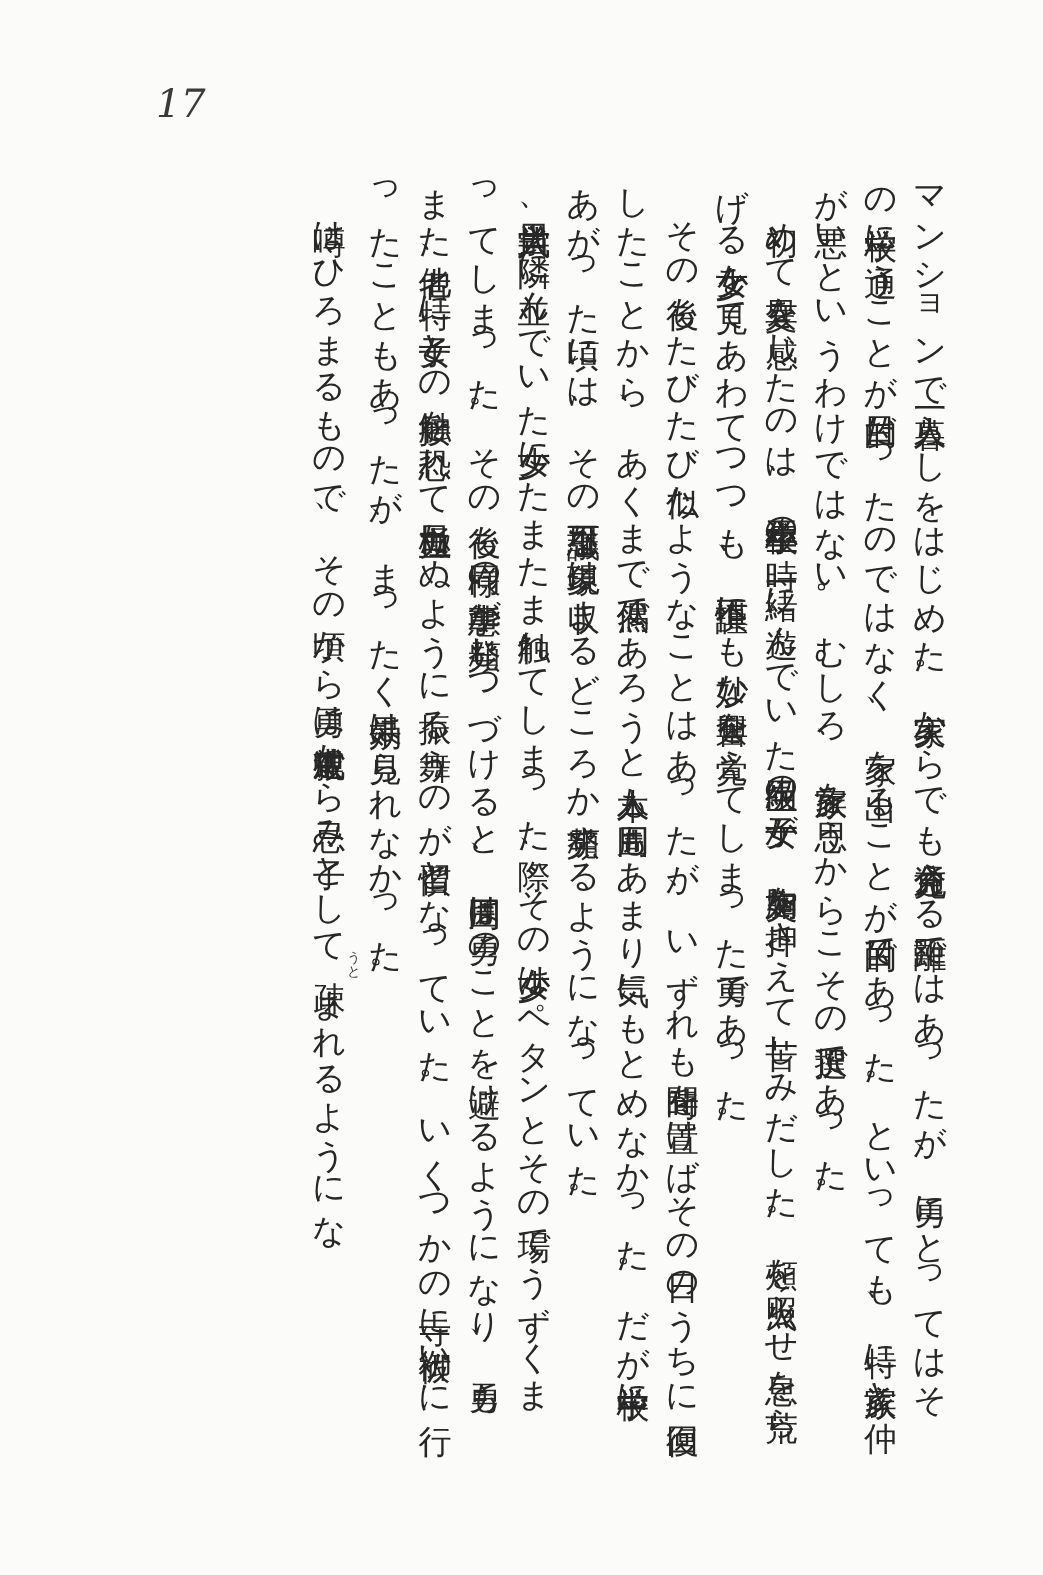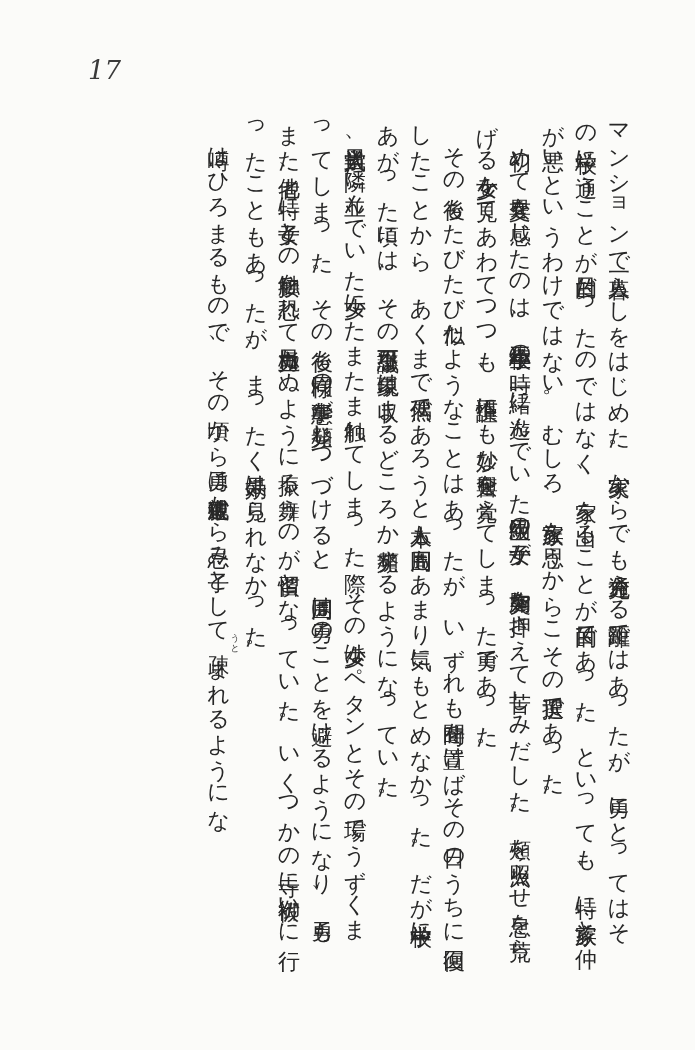--- a/index.html
+++ b/index.html
@@ -15,21 +15,21 @@
     position: relative;
     width: 695px;
     height: 1050px;
     background: #fbfbf9;
     overflow: hidden;
     font-family: "DejaVu Serif", "Liberation Serif", serif;
   }
   .folio {
     position: absolute;
     top: 57px;
-    left: 88px;
+    left: 104px;
     font-family: "DejaVu Serif", "Liberation Serif", serif;
     font-style: italic;
     font-size: 26px;
     color: #3a3a3a;
     line-height: 1;
   }
   .text-block {
     position: absolute;
     top: 110px;
     right: 59px;

